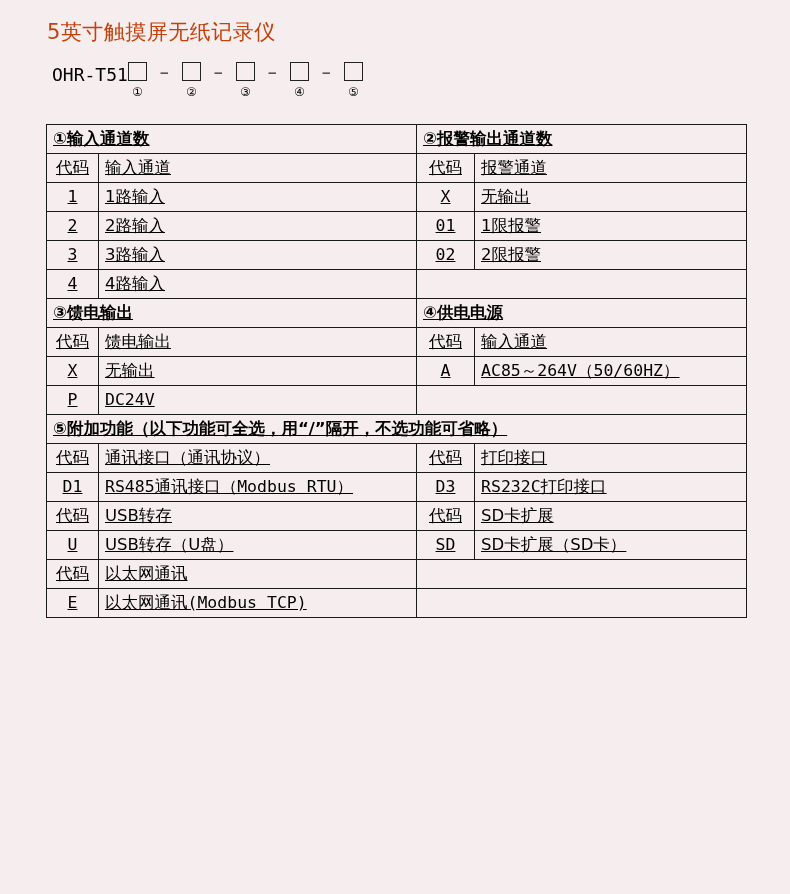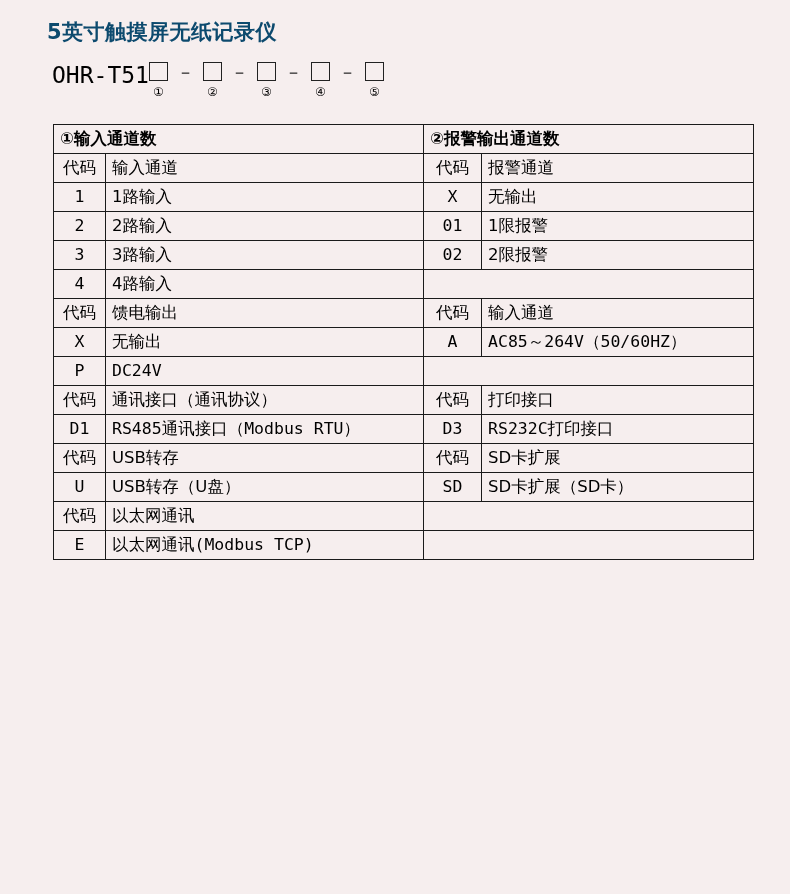--- a/index.html
+++ b/index.html
@@ -19,35 +19,35 @@
     width: 790px;
     height: 894px;
     box-sizing: border-box;
     padding: 0;
   }
   .title {
     position: absolute;
     left: 47px;
     top: 18px;
     font-size: 21px;
-    font-weight: bold;
+    font-weight: normal;
     letter-spacing: 0.5px;
-    color: #0c4a6e;
+    color: #c2410c;
   }
   
   .model-row {
     position: absolute;
     left: 52px;
     top: 62px;
     display: flex;
     align-items: flex-start;
   }
   .model-prefix {
     font-family: "DejaVu Sans Mono", "Liberation Mono", monospace;
-    font-size: 23px;
+    font-size: 18px;
     line-height: 24px;
     letter-spacing: 0px;
     padding-top: 1px;
   }
   .slot-group {
     display: flex;
     flex-direction: column;
     align-items: center;
     margin: 0 0px;
   }
@@ -65,25 +65,26 @@
   }
   .dash {
     font-family: "DejaVu Sans Mono", "Liberation Mono", monospace;
     font-size: 17px;
     line-height: 20px;
     padding: 0 9px;
   }
   
   table.spec {
     position: absolute;
-    left: 53px;
+    left: 46px;
     top: 124px;
     width: 700px;
     border-collapse: collapse;
     table-layout: fixed;
+    text-decoration: underline;
   }
   table.spec td {
     border: 1.5px solid #1a1a1a;
     padding: 3px 6px;
     font-size: 16.5px;
     line-height: 22px;
     vertical-align: middle;
     height: 29px;
     box-sizing: border-box;
   }
@@ -182,37 +183,44 @@
       <td class="c-code-w mono">02</td>
       <td>2限报警</td>
     </tr>
     <tr>
       <td class="c-code mono">4</td>
       <td>4路输入</td>
       <td class="empty-right" colspan="2"></td>
     </tr>
 
     <tr>
+      <td class="hdr" colspan="2">③馈电输出</td>
+      <td class="hdr" colspan="2">④供电电源</td>
+    </tr>
+    <tr>
       <td class="c-code">代码</td>
       <td>馈电输出</td>
       <td class="c-code-w">代码</td>
       <td>输入通道</td>
     </tr>
     <tr>
       <td class="c-code mono">X</td>
       <td>无输出</td>
       <td class="c-code-w mono">A</td>
       <td class="mono">AC85～264V（50/60HZ）</td>
     </tr>
     <tr>
       <td class="c-code mono">P</td>
       <td class="mono">DC24V</td>
       <td class="empty-right" colspan="2"></td>
     </tr>
 
+    <tr>
+      <td class="hdr" colspan="4">⑤附加功能（以下功能可全选，用“/”隔开，不选功能可省略）</td>
+    </tr>
 
     <tr>
       <td class="c-code">代码</td>
       <td>通讯接口（通讯协议）</td>
       <td class="c-code-w">代码</td>
       <td>打印接口</td>
     </tr>
     <tr>
       <td class="c-code mono">D1</td>
       <td class="mono">RS485通讯接口（Modbus RTU）</td>

